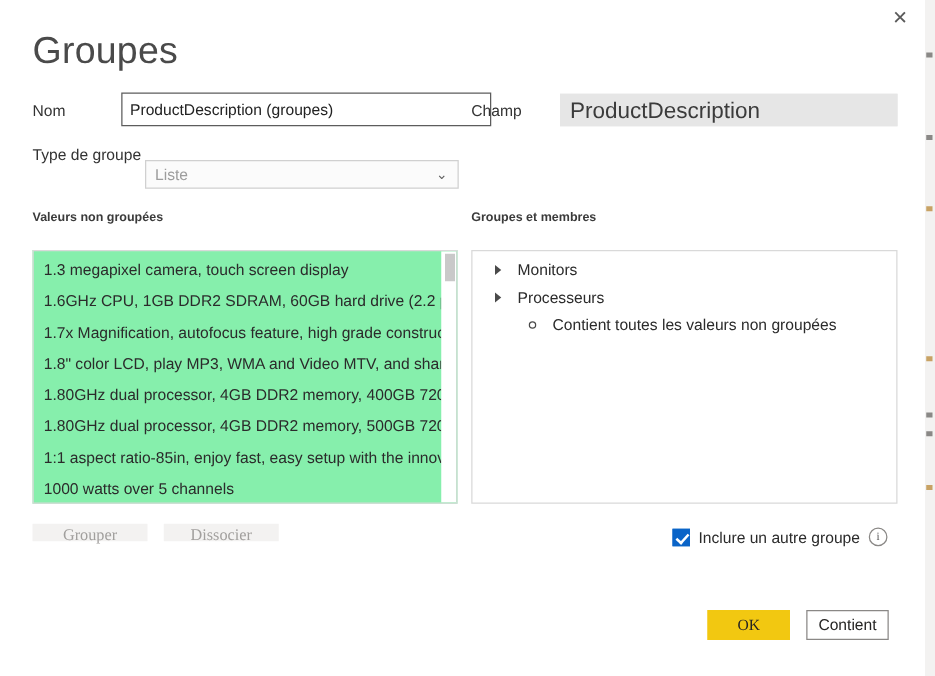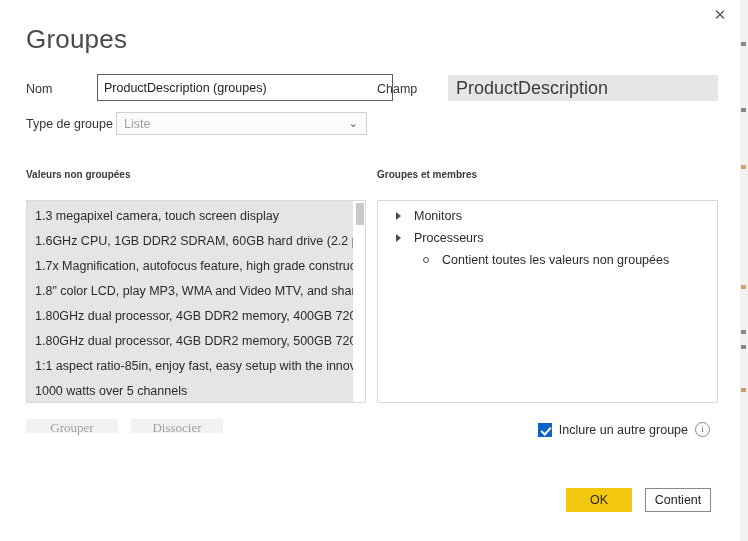--- a/index.html
+++ b/index.html
@@ -59,21 +59,21 @@
     font-size: 15px;
     line-height: 1;
     cursor: pointer;
     user-select: none;
   }
 
   .title {
     position: absolute;
     left: 26px;
     top: 24px;
-    font-size: 26px;
+    font-size: 30px;
     font-weight: 300;
     color: #4a4a4a;
     letter-spacing: 0.2px;
   }
 
   
   .label {
     font-size: 12.5px;
     color: #333333;
   }
@@ -125,21 +125,21 @@
   
   .lbl-type {
     position: absolute;
     left: 26px;
     top: 117px;
   }
 
   .type-select {
     position: absolute;
     left: 116px;
-    top: 112px;
+    top: 128px;
     width: 251px;
     height: 23px;
     box-sizing: border-box;
     border: 1px solid #d0d0d0;
     background: #fbfbfb;
     font-size: 12.5px;
     color: #9d9d9d;
     padding: 0 7px;
     display: flex;
     align-items: center;
@@ -165,21 +165,21 @@
 
   
   .values-box {
     position: absolute;
     left: 26px;
     top: 200px;
     width: 340px;
     height: 203px;
     box-sizing: border-box;
     border: 1px solid #d9d9d9;
-    background: #e5e5e5;
+    background: #86efac;
     overflow: hidden;
   }
   .values-list {
     position: absolute;
     left: 0;
     top: 3px;
     right: 12px;
   }
   .value-item {
     height: 25px;
@@ -339,21 +339,21 @@
   
   .btn-ok {
     position: absolute;
     left: 566px;
     top: 488px;
     width: 66px;
     height: 24px;
     box-sizing: border-box;
     background: #f2c811;
     border: 1px solid #f2c811;
-    font-family: Liberation Sans, sans-serif;
+    font-family: Liberation Serif, serif;
     font-size: 12.5px;
     color: #252423;
     cursor: pointer;
   }
   .btn-cancel {
     position: absolute;
     left: 645px;
     top: 488px;
     width: 66px;
     height: 24px;

